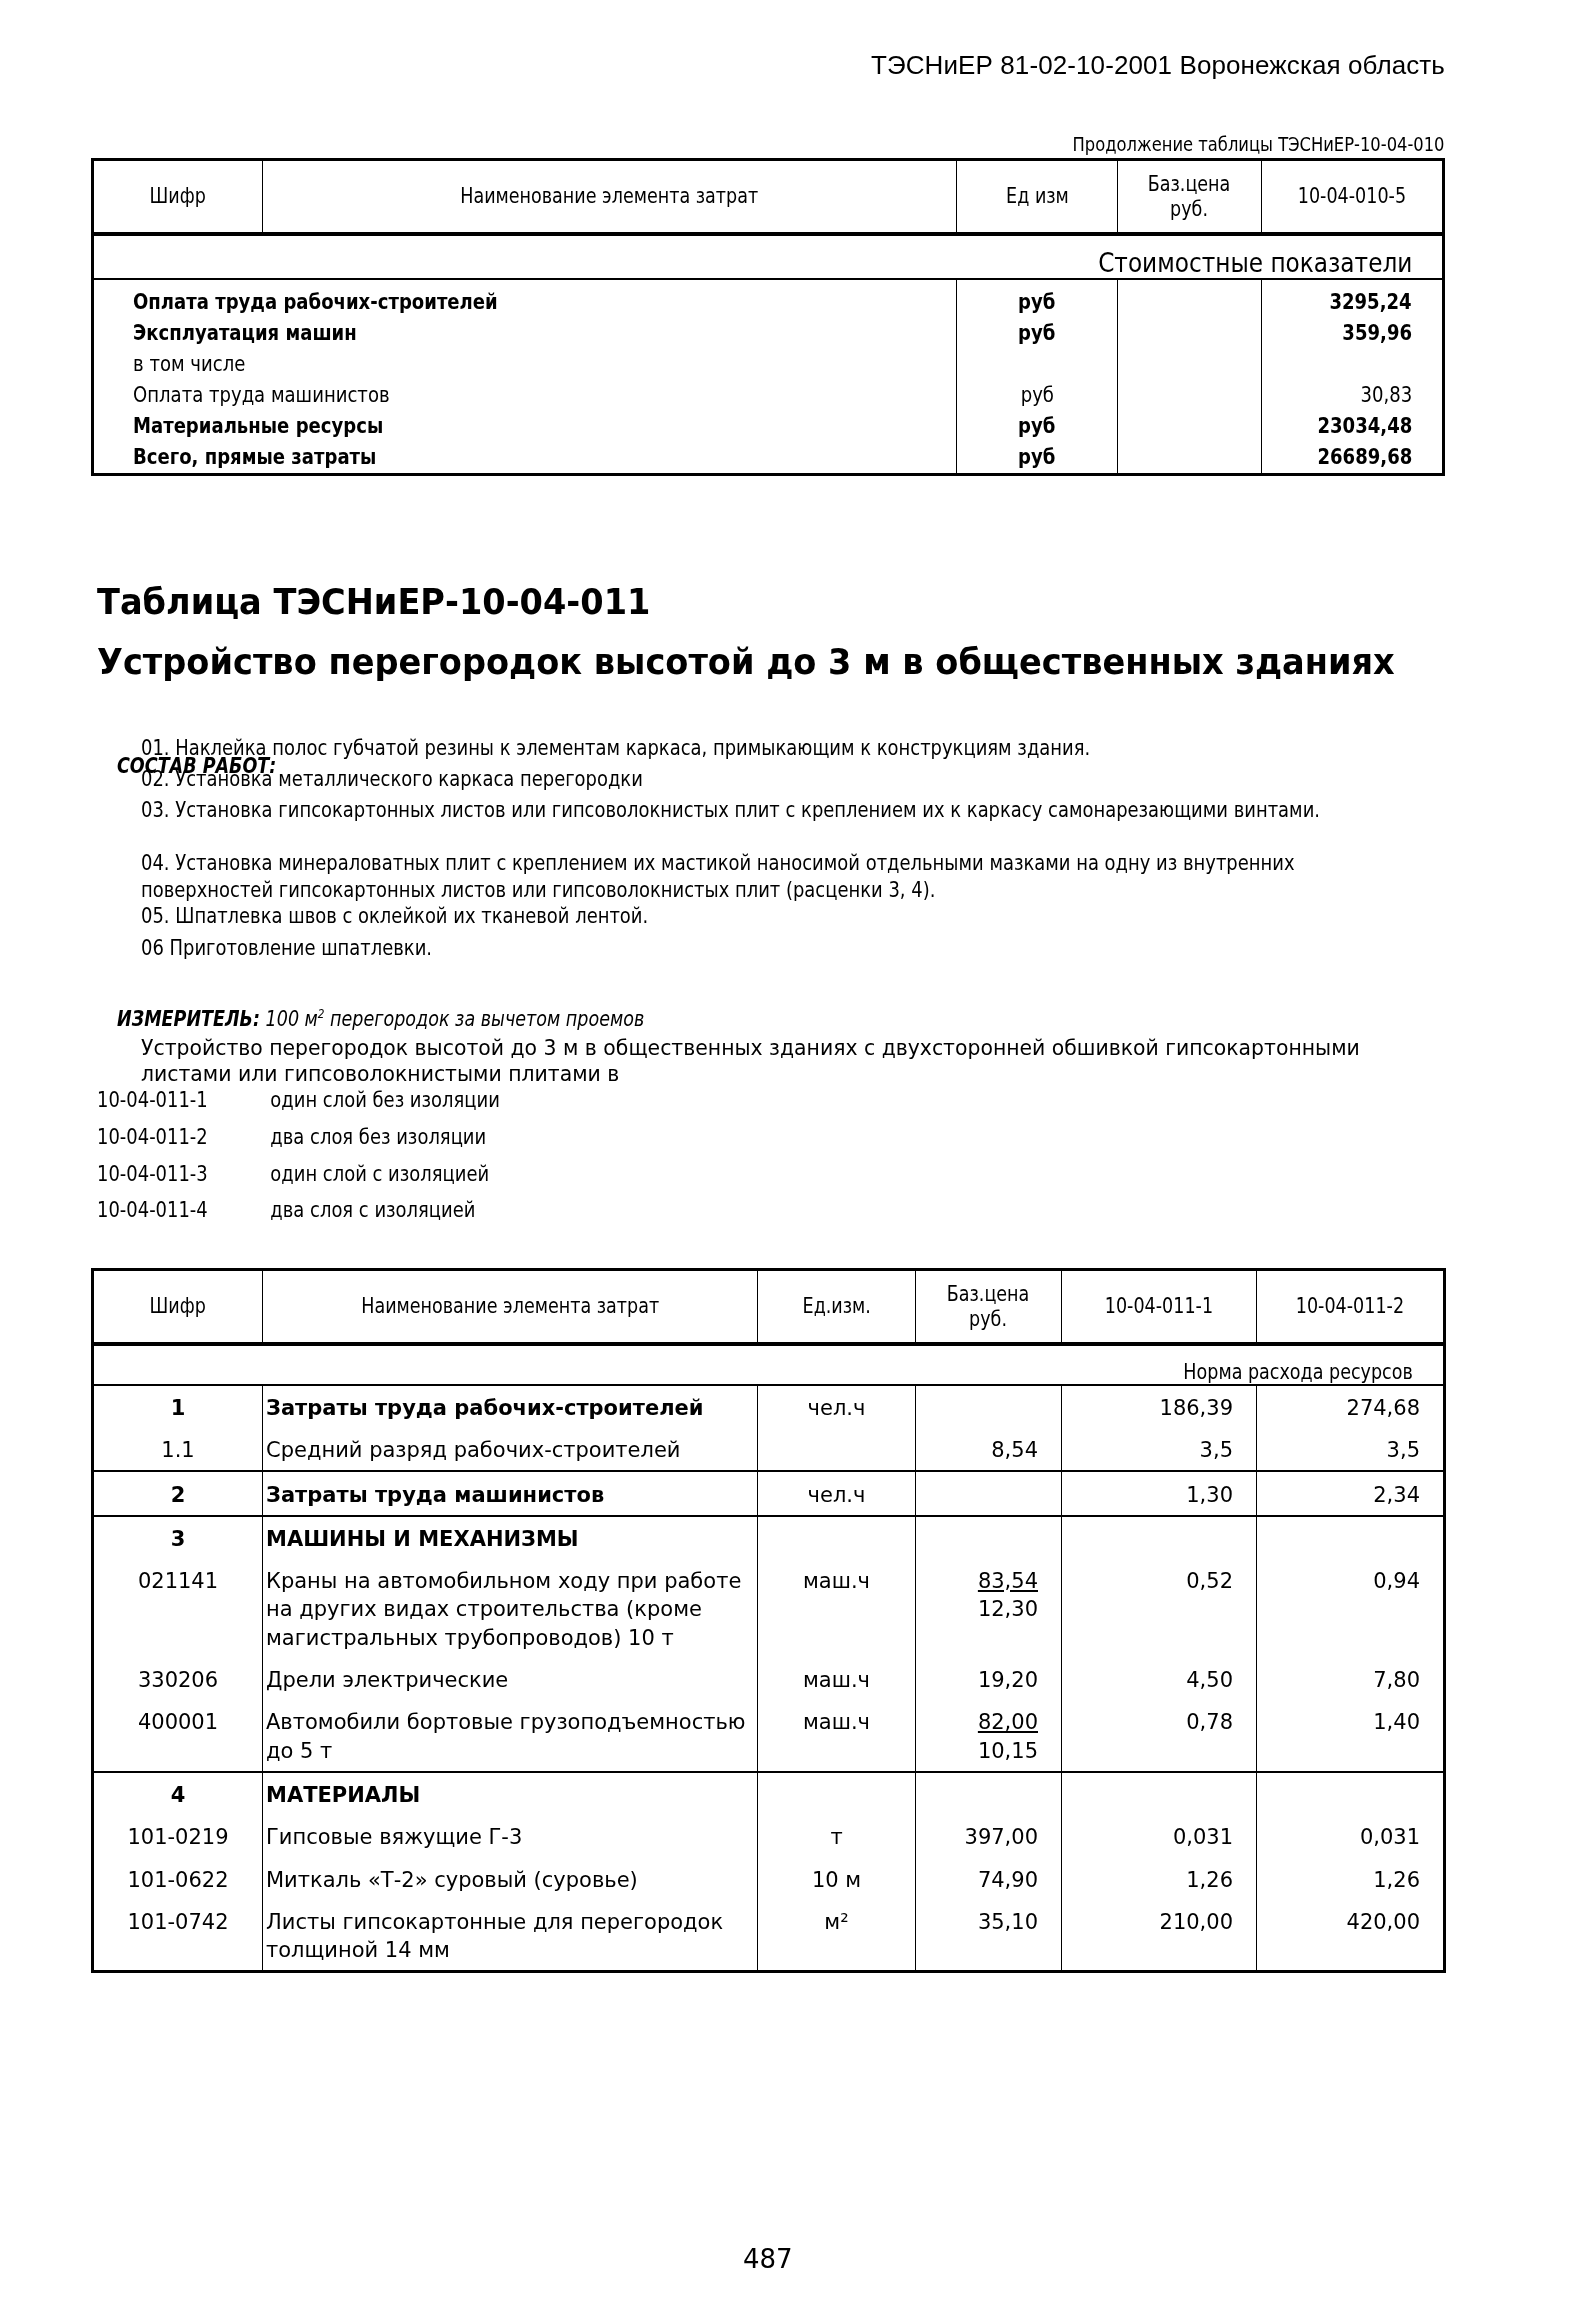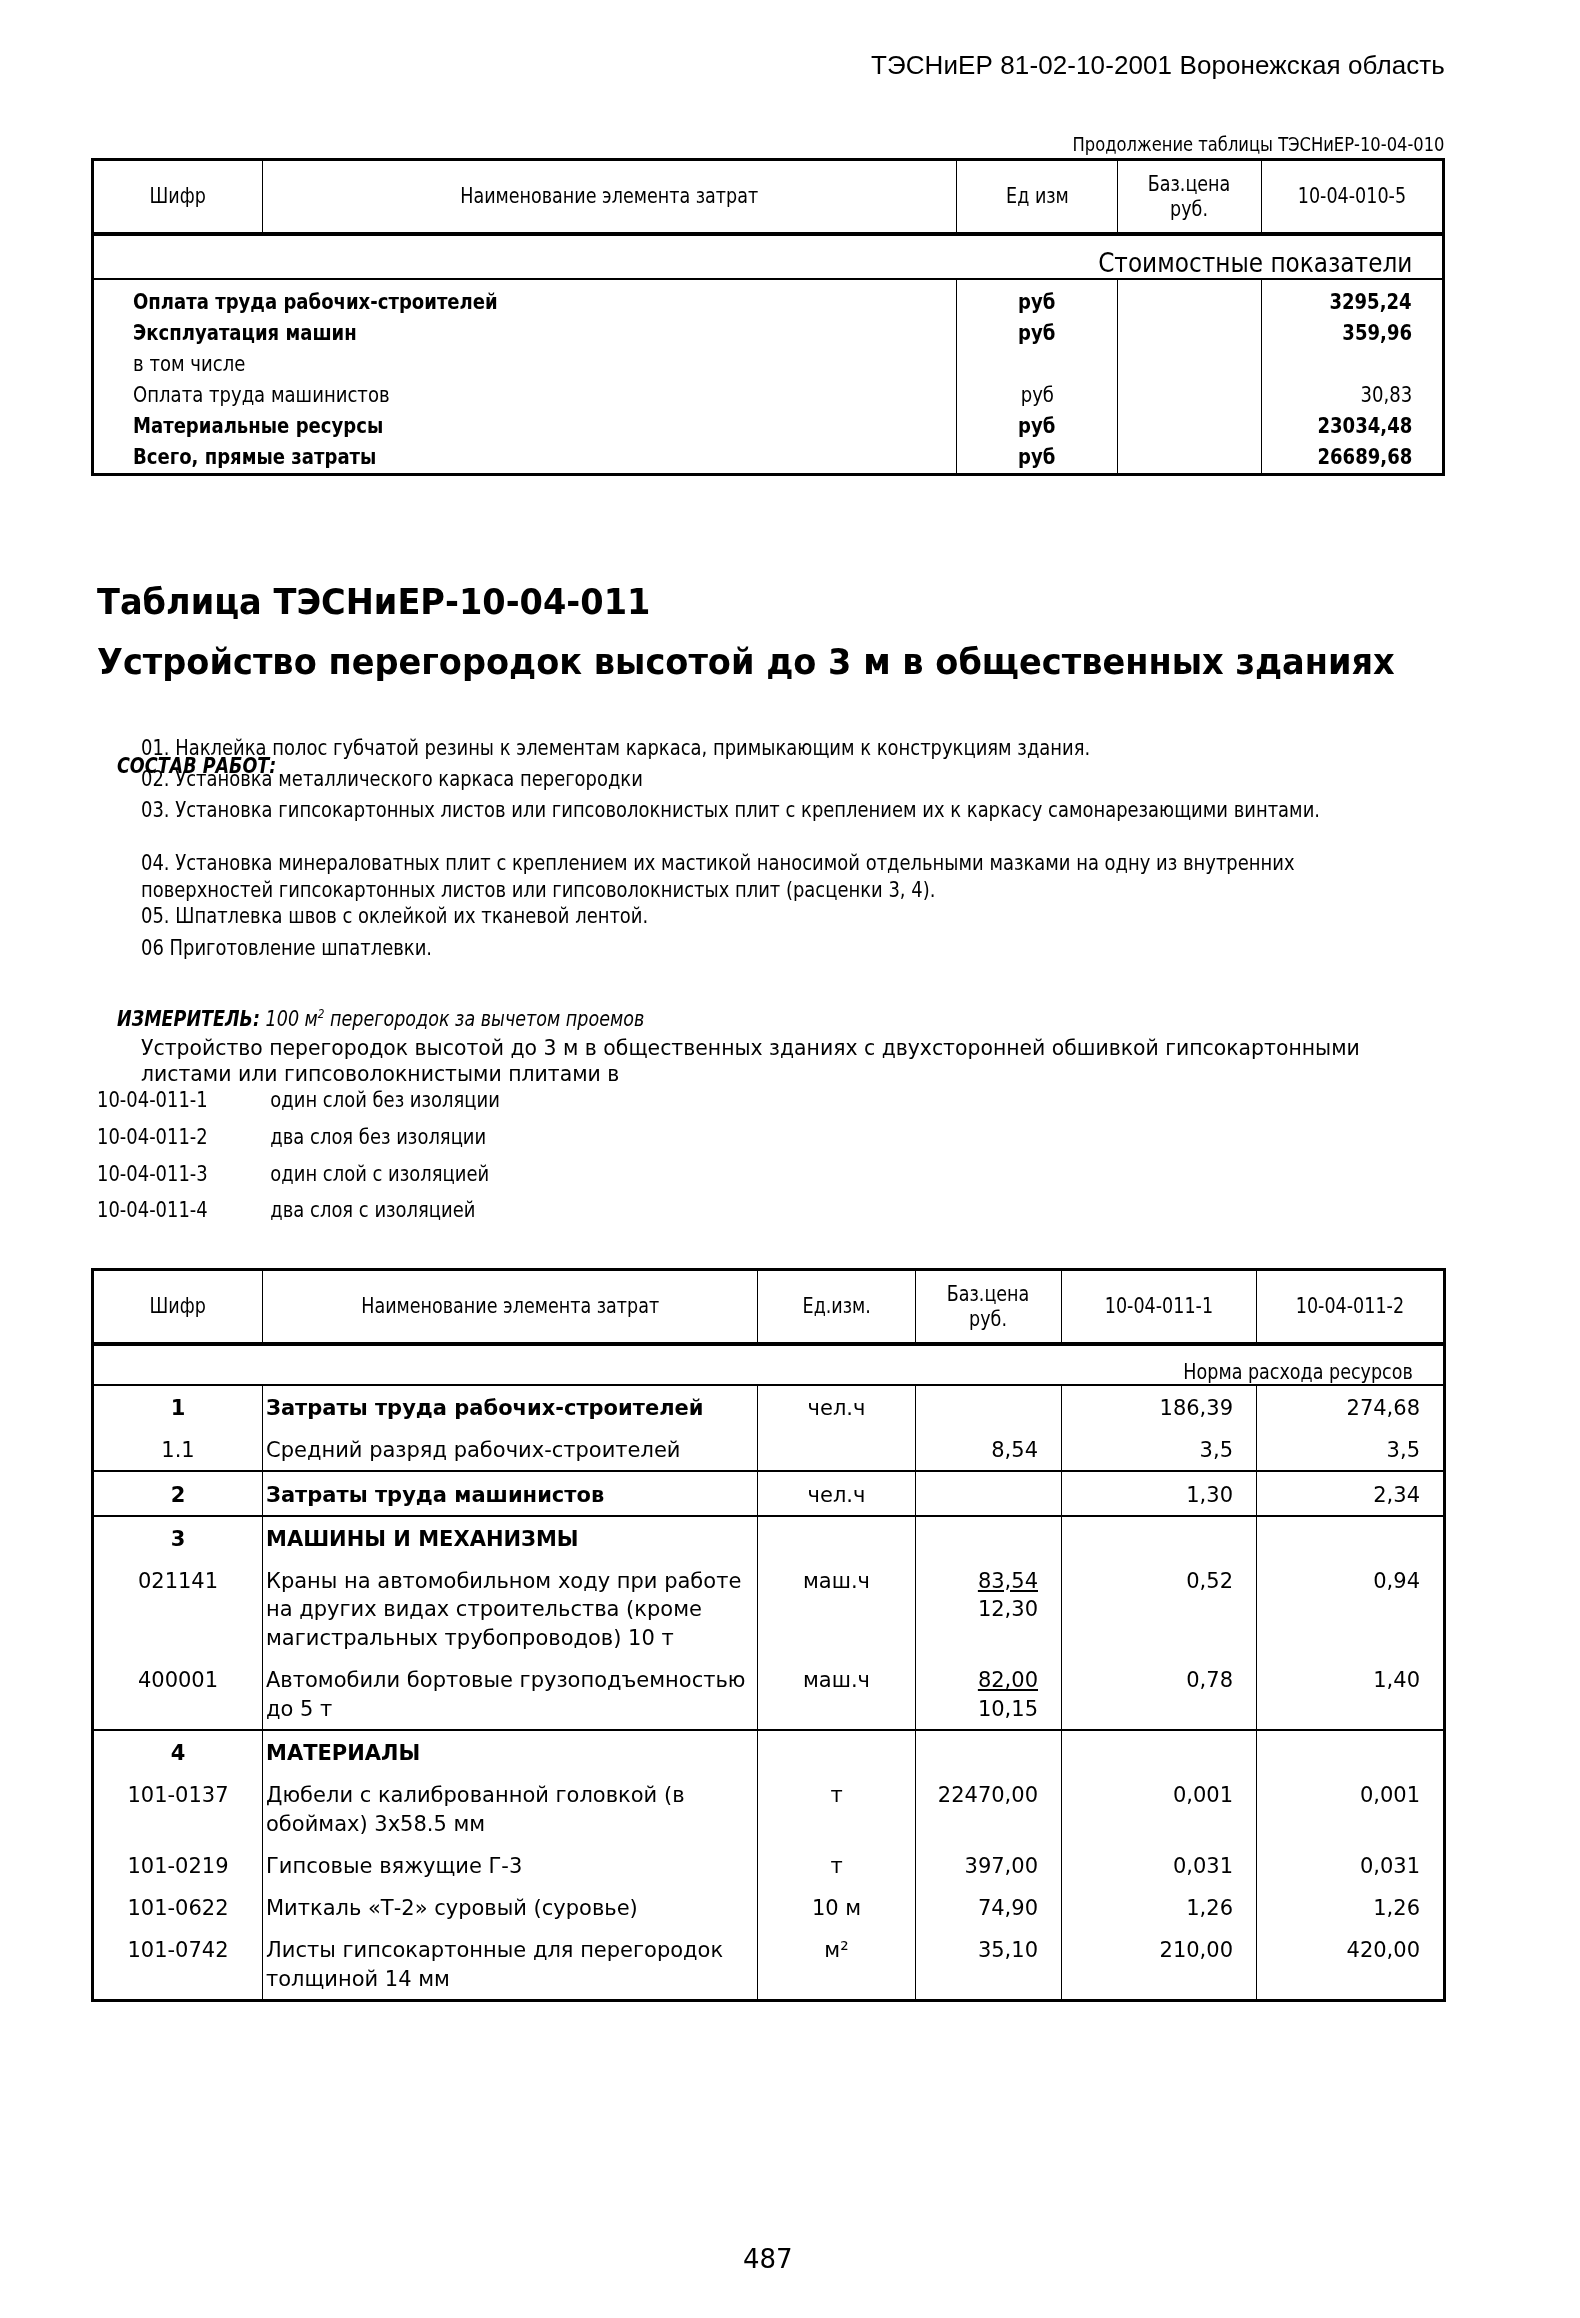--- a/index.html
+++ b/index.html
@@ -222,47 +222,47 @@
         <td class="c name">Краны на автомобильном ходу при работе на других видах строительства (кроме магистральных трубопроводов) 10 т</td>
         <td class="c unit">маш.ч</td>
         <td class="c num">
           <span class="frac-top">83,54</span>
           <span class="frac-bot">12,30</span>
         </td>
         <td class="c num">0,52</td>
         <td class="c num">0,94</td>
       </tr>
       <tr class="r">
+        <td class="code">330206</td>
+        <td class="c name">Дрели электрические</td>
+        <td class="c unit">маш.ч</td>
+        <td class="c num"><span>19,20</span></td>
+        <td class="c num">4,50</td>
+        <td class="c num">7,80</td>
+      </tr>
+      <tr class="r">
         <td class="code">400001</td>
         <td class="c name">Автомобили бортовые грузоподъемностью до 5 т</td>
         <td class="c unit">маш.ч</td>
         <td class="c num">
           <span class="frac-top">82,00</span>
           <span class="frac-bot">10,15</span>
         </td>
         <td class="c num">0,78</td>
         <td class="c num">1,40</td>
       </tr>
       <tr class="r bold sec-top">
         <td class="code">4</td>
         <td class="c name">МАТЕРИАЛЫ</td>
         <td class="c unit"></td>
         <td class="c num"><span></span></td>
         <td class="c num"></td>
         <td class="c num"></td>
       </tr>
       <tr class="r">
-        <td class="code">101-0137</td>
-        <td class="c name">Дюбели с калиброванной головкой (в обоймах) 3х58.5 мм</td>
-        <td class="c unit">т</td>
-        <td class="c num"><span>22470,00</span></td>
-        <td class="c num">0,001</td>
-        <td class="c num">0,001</td>
-      </tr>
-      <tr class="r">
         <td class="code">101-0219</td>
         <td class="c name">Гипсовые вяжущие Г-3</td>
         <td class="c unit">т</td>
         <td class="c num"><span>397,00</span></td>
         <td class="c num">0,031</td>
         <td class="c num">0,031</td>
       </tr>
       <tr class="r">
         <td class="code">101-0622</td>
         <td class="c name">Миткаль «Т-2» суровый (суровье)</td>

